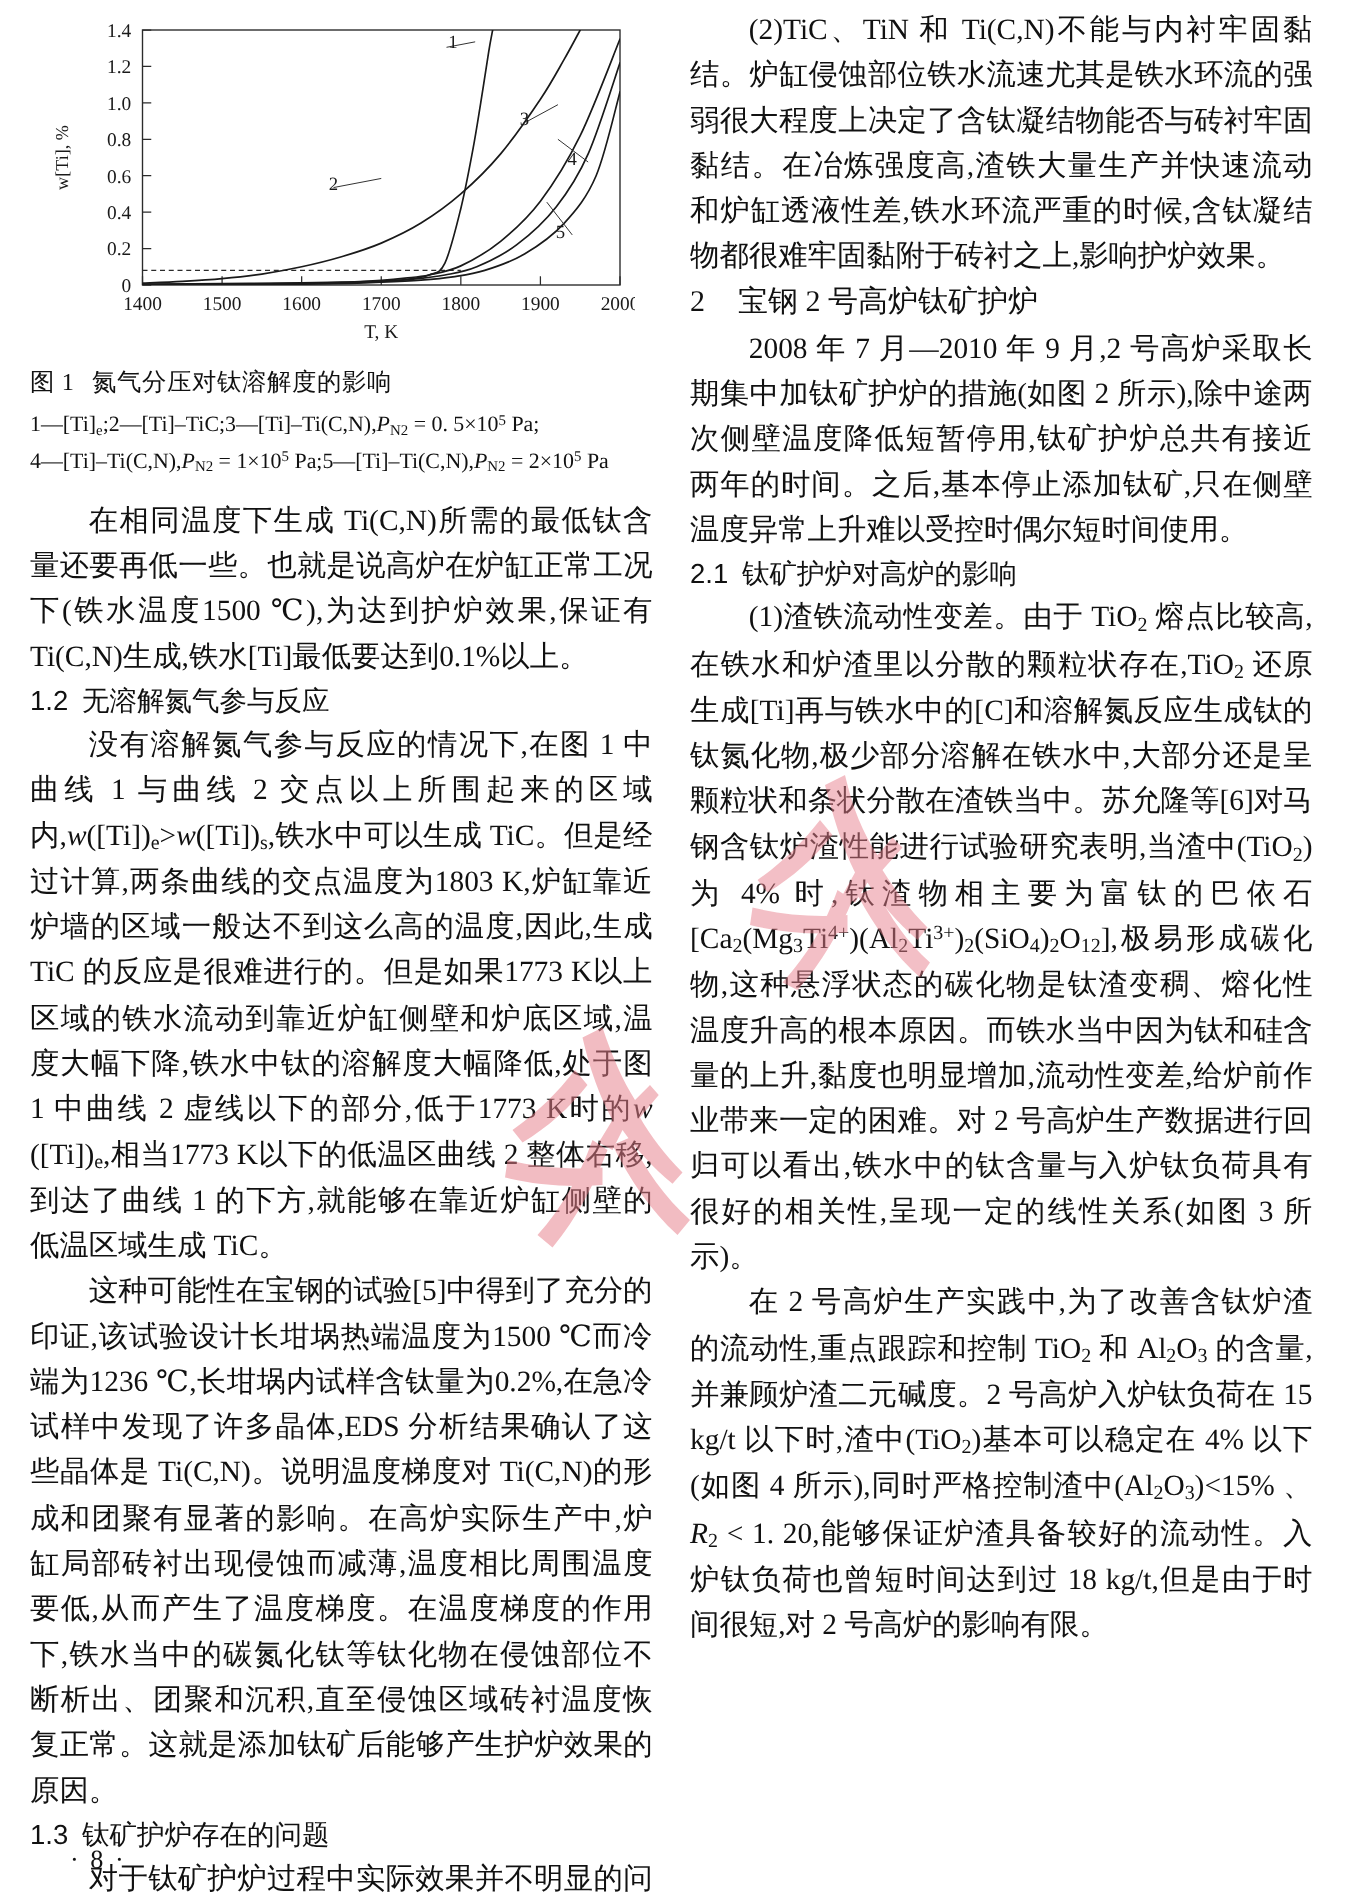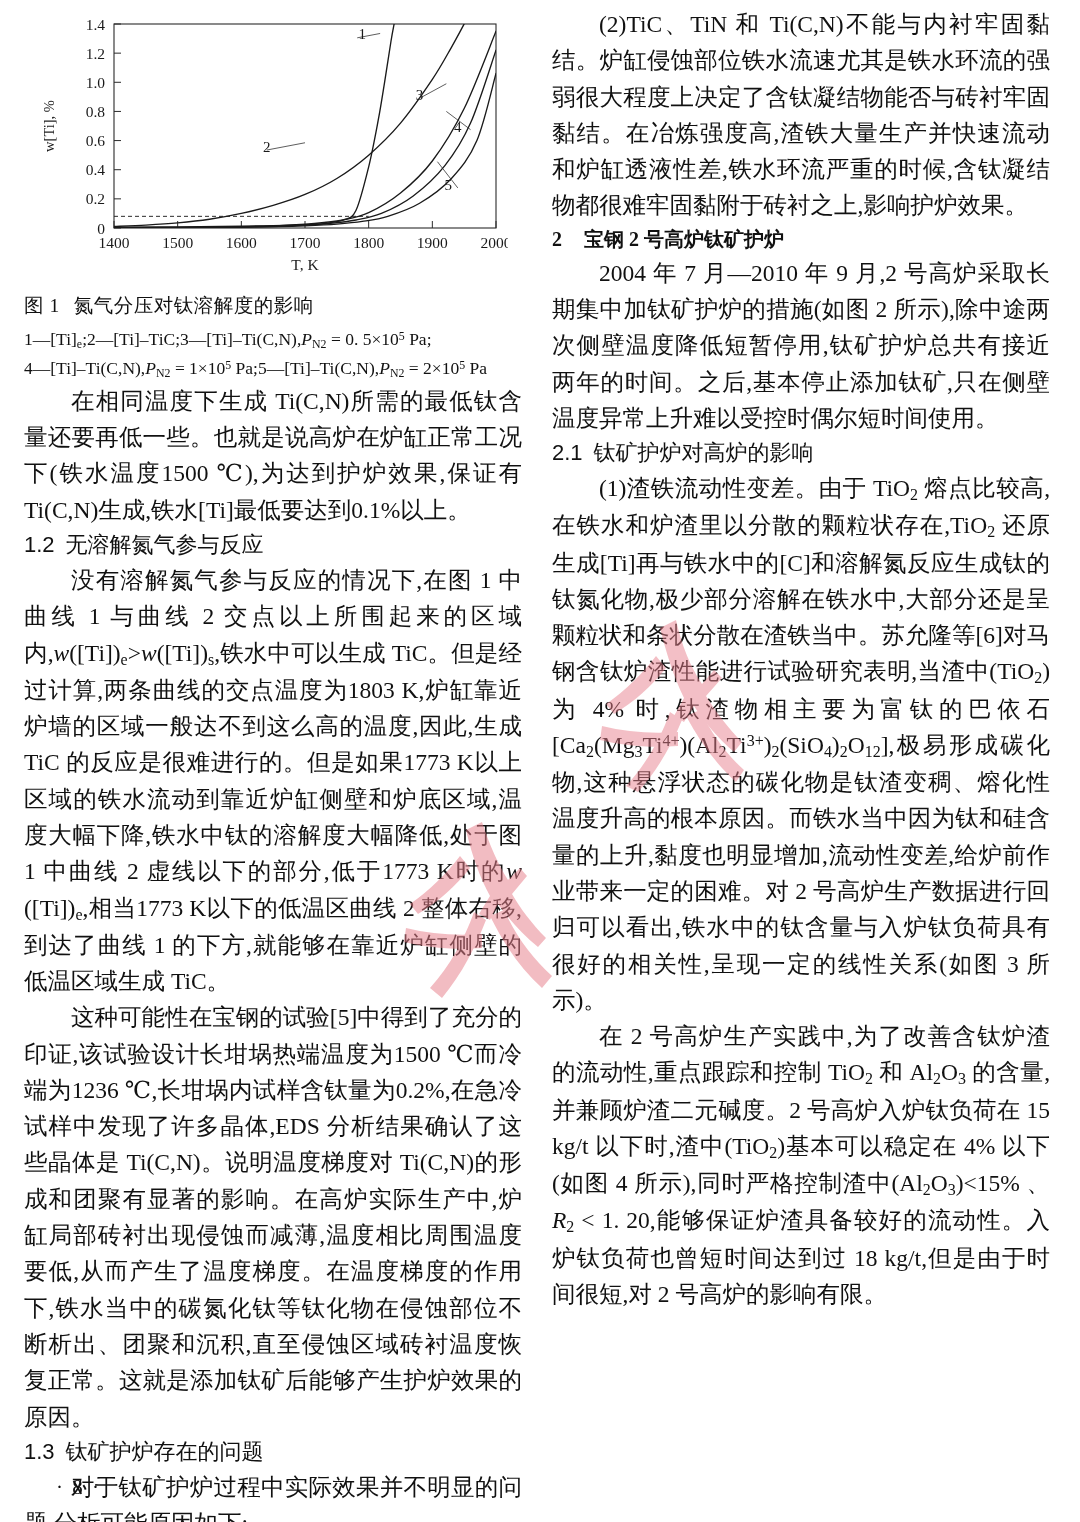--- a/index.html
+++ b/index.html
@@ -71,24 +71,24 @@
   }
   h3.heading {
     font-size: 22px;
     line-height: 1.545;
     margin: 0;
     font-weight: normal;
     font-family: Liberation Sans, sans-serif;
   }
   h3.heading .hnum { margin-right: 0.5em; }
   h2.heading2 {
-    font-size: 20px;
+    font-size: 24px;
     line-height: 1.545;
     margin: 0;
-    font-weight: bold;
+    font-weight: normal;
   }
   h2.heading2 .hnum { margin-right: 1.1em; }
 
   .pagenum {
     position: absolute;
     left: 56px;
     bottom: 22px;
     font-size: 21px;
     letter-spacing: 2px;
   }
@@ -174,21 +174,21 @@
         <div class="fig-caption">
           <span class="num">图 1</span><span>氮气分压对钛溶解度的影响</span>
         </div>
 
         <div class="fig-legend">
           <div class="ln">1—[Ti]<sub>e</sub>;2—[Ti]–TiC;3—[Ti]–Ti(C,N),<span class="it">P</span><sub>N2</sub> = 0. 5×10<sup>5</sup> Pa;</div>
           <div class="ln">4—[Ti]–Ti(C,N),<span class="it">P</span><sub>N2</sub> = 1×10<sup>5</sup> Pa;5—[Ti]–Ti(C,N),<span class="it">P</span><sub>N2</sub> = 2×10<sup>5</sup> Pa</div>
         </div>
       </div>
 
-      <p class="body" style="">在相同温度下生成 Ti(C,N)所需的最低钛含量还要再低一些。也就是说高炉在炉缸正常工况下(铁水温度1500 ℃),为达到护炉效果,保证有Ti(C,N)生成,铁水[Ti]最低要达到0.1%以上。</p>
+      <p class="body" style="margin-top:16px;">在相同温度下生成 Ti(C,N)所需的最低钛含量还要再低一些。也就是说高炉在炉缸正常工况下(铁水温度1500 ℃),为达到护炉效果,保证有Ti(C,N)生成,铁水[Ti]最低要达到0.1%以上。</p>
 
       <h3 class="heading">
         <span class="hnum">1.2</span><span>无溶解氮气参与反应</span>
       </h3>
 
       <p class="body"><span>没有溶解氮气参与反应的情况下,在图 1 中曲线 1 与曲线 2 交点以上所围起来的区域内,</span><span class="it">w</span>([Ti])<sub>e</sub>&gt;<span class="it">w</span>([Ti])<sub>s</sub><span>,铁水中可以生成 TiC。但是经过计算,两条曲线的交点温度为1803 K,炉缸靠近炉墙的区域一般达不到这么高的温度,因此,生成 TiC 的反应是很难进行的。但是如果1773 K以上区域的铁水流动到靠近炉缸侧壁和炉底区域,温度大幅下降,铁水中钛的溶解度大幅降低,处于图 1 中曲线 2 虚线以下的部分,低于1773 K时的</span><span class="it">w</span> ([Ti])<sub>e</sub><span>,相当1773 K以下的低温区曲线 2 整体右移,到达了曲线 1 的下方,就能够在靠近炉缸侧壁的低温区域生成 TiC。</span></p>
 
       <p class="body">这种可能性在宝钢的试验[5]中得到了充分的印证,该试验设计长坩埚热端温度为1500 ℃而冷端为1236 ℃,长坩埚内试样含钛量为0.2%,在急冷试样中发现了许多晶体,EDS 分析结果确认了这些晶体是 Ti(C,N)。说明温度梯度对 Ti(C,N)的形成和团聚有显著的影响。在高炉实际生产中,炉缸局部砖衬出现侵蚀而减薄,温度相比周围温度要低,从而产生了温度梯度。在温度梯度的作用下,铁水当中的碳氮化钛等钛化物在侵蚀部位不断析出、团聚和沉积,直至侵蚀区域砖衬温度恢复正常。这就是添加钛矿后能够产生护炉效果的原因。</p>
 
       <h3 class="heading">
@@ -200,21 +200,21 @@
 
     <div class="col">
 
 
       <p class="body">(2)TiC、TiN 和 Ti(C,N)不能与内衬牢固黏结。炉缸侵蚀部位铁水流速尤其是铁水环流的强弱很大程度上决定了含钛凝结物能否与砖衬牢固黏结。在冶炼强度高,渣铁大量生产并快速流动和炉缸透液性差,铁水环流严重的时候,含钛凝结物都很难牢固黏附于砖衬之上,影响护炉效果。</p>
 
       <h2 class="heading2">
         <span class="hnum">2</span><span>宝钢 2 号高炉钛矿护炉</span>
       </h2>
 
-      <p class="body">2004 年 7 月—2010 年 9 月,2 号高炉采取长期集中加钛矿护炉的措施(如图 2 所示),除中途两次侧壁温度降低短暂停用,钛矿护炉总共有接近两年的时间。之后,基本停止添加钛矿,只在侧壁温度异常上升难以受控时偶尔短时间使用。</p>
+      <p class="body">2008 年 7 月—2010 年 9 月,2 号高炉采取长期集中加钛矿护炉的措施(如图 2 所示),除中途两次侧壁温度降低短暂停用,钛矿护炉总共有接近两年的时间。之后,基本停止添加钛矿,只在侧壁温度异常上升难以受控时偶尔短时间使用。</p>
 
       <h3 class="heading">
         <span class="hnum">2.1</span><span>钛矿护炉对高炉的影响</span>
       </h3>
 
       <p class="body"><span>(1)渣铁流动性变差。由于 TiO</span><sub>2</sub><span> 熔点比较高,在铁水和炉渣里以分散的颗粒状存在,TiO</span><sub>2</sub><span> 还原生成[Ti]再与铁水中的[C]和溶解氮反应生成钛的钛氮化物,极少部分溶解在铁水中,大部分还是呈颗粒状和条状分散在渣铁当中。苏允隆等[6]对马钢含钛炉渣性能进行试验研究表明,当渣中(TiO</span><sub>2</sub><span>)为 4% 时,钛渣物相主要为富钛的巴依石[Ca</span><sub>2</sub><span>(Mg</span><sub>3</sub><span>Ti</span><sup>4+</sup><span>)(Al</span><sub>2</sub><span>Ti</span><sup>3+</sup><span>)</span><sub>2</sub><span>(SiO</span><sub>4</sub><span>)</span><sub>2</sub><span>O</span><sub>12</sub><span>],极易形成碳化物,这种悬浮状态的碳化物是钛渣变稠、熔化性温度升高的根本原因。而铁水当中因为钛和硅含量的上升,黏度也明显增加,流动性变差,给炉前作业带来一定的困难。对 2 号高炉生产数据进行回归可以看出,铁水中的钛含量与入炉钛负荷具有很好的相关性,呈现一定的线性关系(如图 3 所示)。</span></p>
 
       <p class="body">在 2 号高炉生产实践中,为了改善含钛炉渣的流动性,重点跟踪和控制 TiO<sub>2</sub> 和 Al<sub>2</sub>O<sub>3</sub> 的含量,并兼顾炉渣二元碱度。2 号高炉入炉钛负荷在 15 kg/t 以下时,渣中(TiO<sub>2</sub>)基本可以稳定在 4% 以下(如图 4 所示),同时严格控制渣中(Al<sub>2</sub>O<sub>3</sub>)&lt;15% 、<span class="it">R</span><sub>2</sub> &lt; 1. 20,能够保证炉渣具备较好的流动性。入炉钛负荷也曾短时间达到过 18 kg/t,但是由于时间很短,对 2 号高炉的影响有限。</p>
     </div>
   </div>

